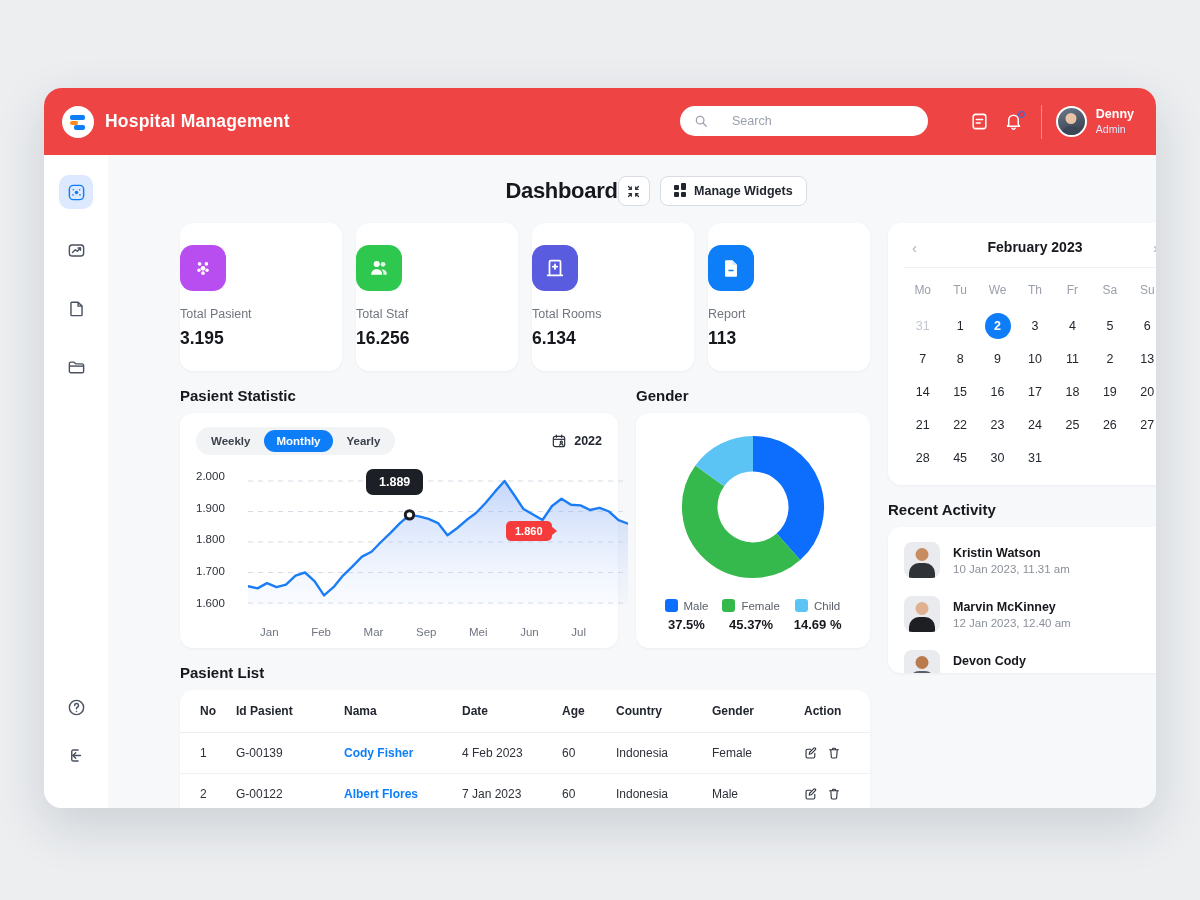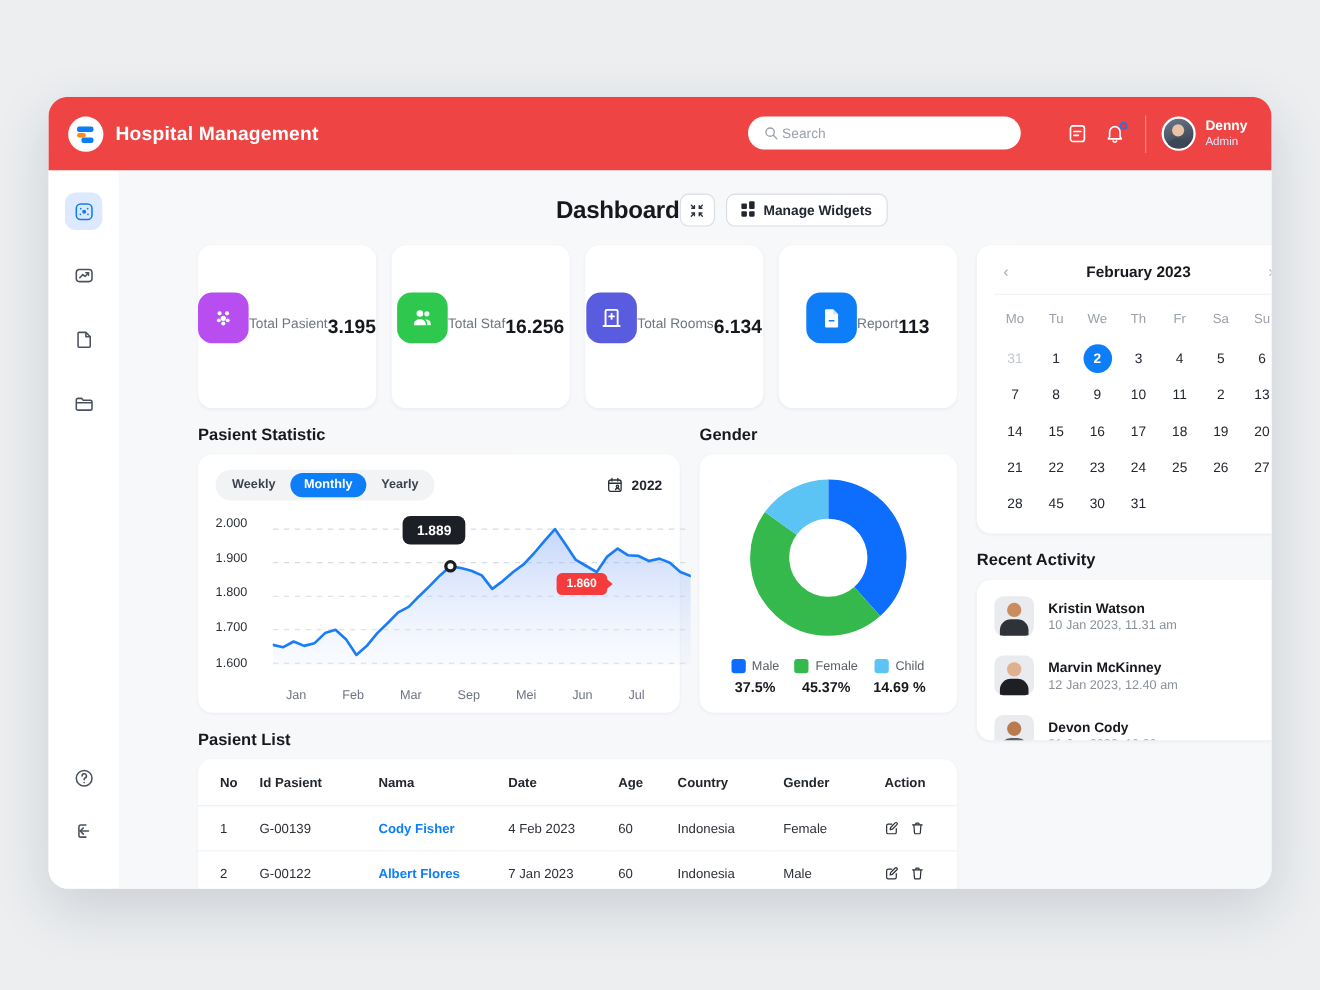--- a/index.html
+++ b/index.html
@@ -34,21 +34,21 @@
   #logo-mark .bar1 { position:absolute; left:8px; top:9px; width:15px; height:5px; border-radius:2px; background:#0d7ef7; }
   #logo-mark .bar2 { position:absolute; left:8px; top:15px; width:8px; height:4px; border-radius:2px; background:#ff8a1e; }
   #logo-mark .bar3 { position:absolute; left:12px; top:19px; width:11px; height:5px; border-radius:2px; background:#0d7ef7; }
   #brand-title {
     color:#fff; font-size: 17.5px; font-weight: 700; letter-spacing:.2px;
   }
   #search-box {
     position:absolute; left:636px; top:18px;
     width:248px; height:30px;
     background:#fff; border-radius:16px;
-    display:flex; align-items:center; gap:3px;
+    display:flex; align-items:center; gap:24px;
     padding: 0 14px;
   }
   .s-ico { width:14px; height:14px; flex:none; }
   #search-input {
     border:none; outline:none; font-size:12.5px;
     font-family:"Liberation Sans",sans-serif;
     color:#3c4250; width:100%; background:transparent;
   }
   #search-input::placeholder { color:#9aa1ae; }
   #header-actions {
@@ -132,21 +132,21 @@
   #content-grid {
     display:flex; gap:18px; margin-top:14px;
   }
   #col-left { width: 690px; flex:none; }
   #col-right { width: 294px; flex:none; }
 
   
   #stat-row { display:flex; gap:14px; }
   .stat-card {
     width:162px; height:148px; background:#fff; border-radius:13px;
-    display:flex; flex-direction:row; align-items:center; justify-content:center;
+    display:flex; flex-direction:column; align-items:flex-start; justify-content:center;
     box-shadow:0 1px 3px rgba(30,40,60,.05);
   }
   .stat-ico {
     width:46px; height:46px; border-radius:13px;
     display:flex; align-items:center; justify-content:center; color:#fff;
     margin-bottom:16px;
   }
   .stat-ico svg { width:22px; height:22px; }
   .stat-label { font-size:12.5px; color:#70767f; margin-bottom:7px; }
   .stat-value { font-size:17.5px; font-weight:700; color:#16181d; }

